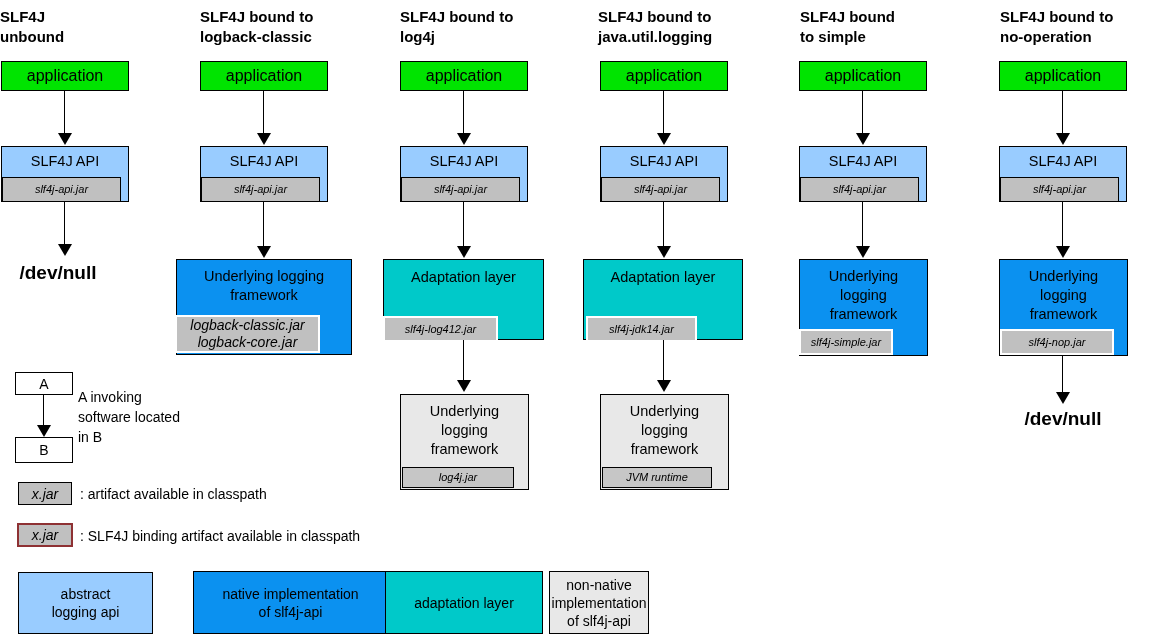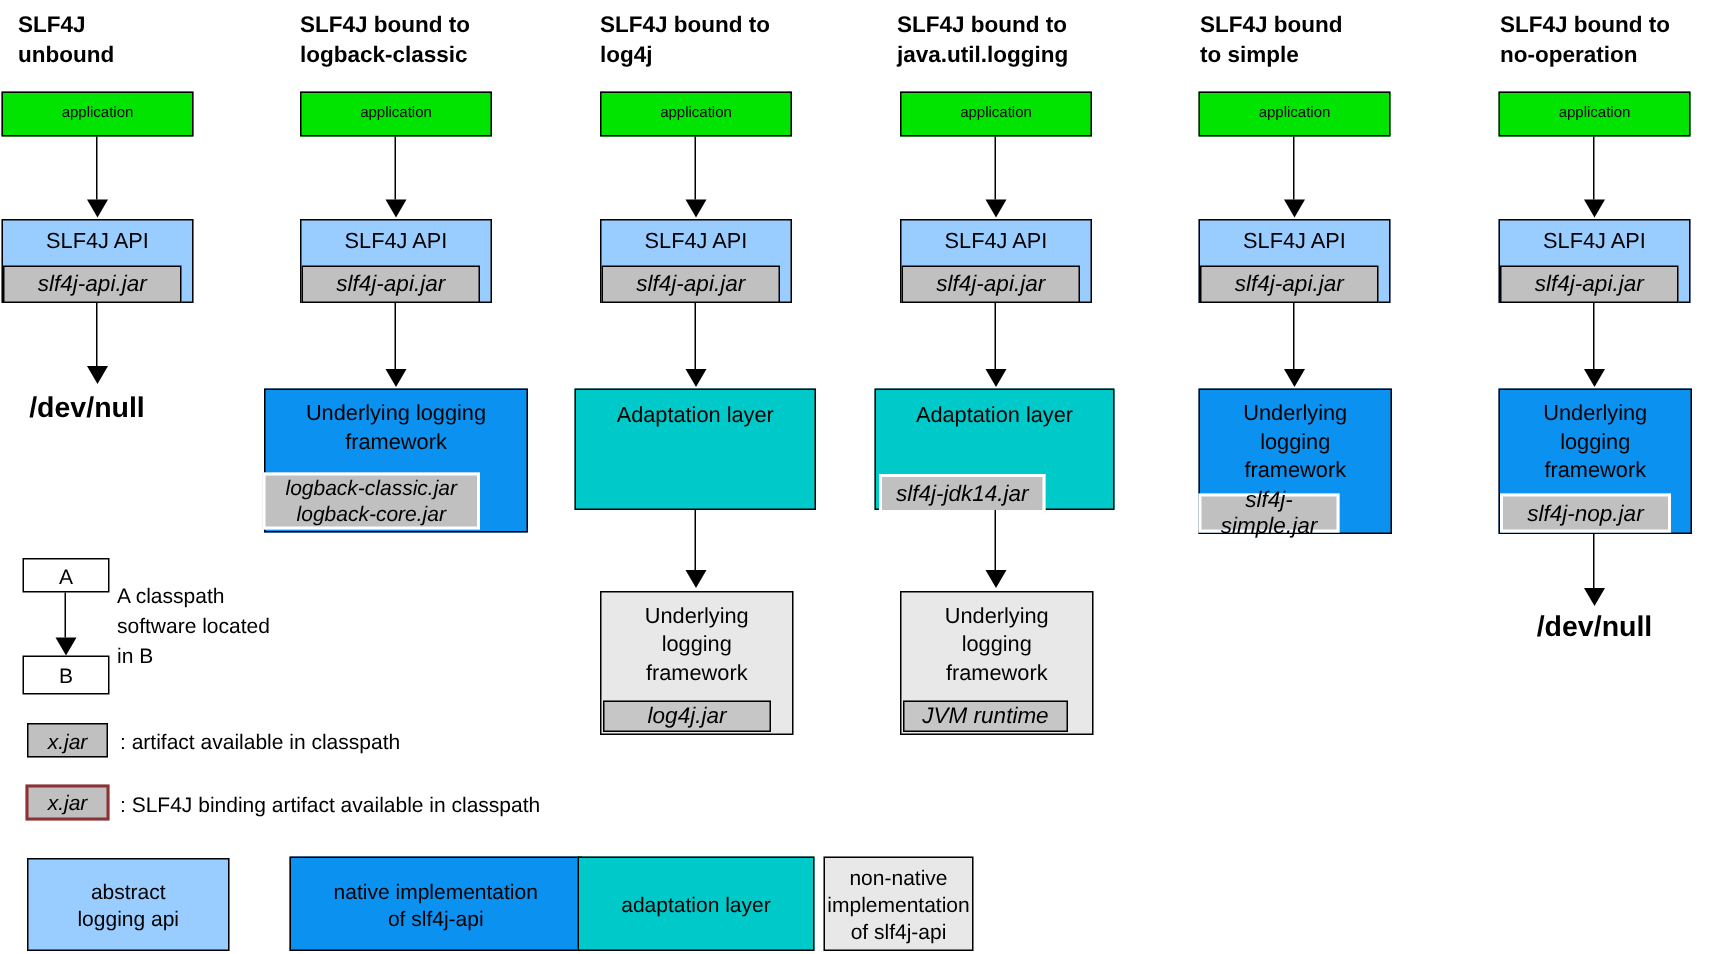--- a/index.html
+++ b/index.html
@@ -2,50 +2,50 @@
 <html><head>
 <meta charset="utf-8">
 <style>
   html,body{margin:0;padding:0;background:#fff;}
   .canvas{
     position:relative;width:1152px;height:636px;background:#ffffff;
     font-family:"Liberation Sans", sans-serif;color:#000;overflow:hidden;
   }
   .title{position:absolute;font-weight:bold;font-size:15px;line-height:20px;white-space:nowrap;}
   .box{position:absolute;box-sizing:border-box;border:1px solid #000;text-align:center;}
-  .app{background:#00E400;font-size:10px;line-height:27px;}
+  .app{background:#00E400;font-size:16px;line-height:27px;}
   .api{background:#99CCFF;font-size:14.5px;padding-top:6px;}
   .blue{background:#0B91F0;}
   .teal{background:#00C9C9;}
   .gray{background:#E8E8E8;}
   .lbl{font-size:14.5px;line-height:19px;}
   .pt7{padding-top:7px;}
   .jar{
     position:absolute;box-sizing:border-box;background:#C0C0C0;border:1px solid #000;
-    font-style:italic;font-size:15px;display:flex;align-items:center;justify-content:center;
+    font-style:italic;font-size:11px;display:flex;align-items:center;justify-content:center;
     flex-direction:column;line-height:17px;
   }
   .jar.binding{border:2px solid #ffffff;}
   .jar.plain{background:#C6C6C6;}
   .vline{position:absolute;width:1px;background:#000;}
   .ahead{position:absolute;width:0;height:0;border-left:7px solid transparent;border-right:7px solid transparent;border-top:12px solid #000;}
   .sink{position:absolute;font-weight:bold;font-size:19px;width:100px;text-align:center;}
   .keybox{position:absolute;box-sizing:border-box;background:#C0C0C0;border:1px solid #000;font-style:italic;font-size:14px;display:flex;align-items:center;justify-content:center;}
   .keybox.binding{border:2px solid #8E3133;}
   .keytext{position:absolute;font-size:14px;white-space:nowrap;text-align:center;}
   .abox{position:absolute;box-sizing:border-box;background:#fff;border:1px solid #000;font-size:14px;display:flex;align-items:center;justify-content:center;}
   .caption{position:absolute;font-size:14px;line-height:20px;}
   .legend{position:absolute;box-sizing:border-box;border:1px solid #000;display:flex;flex-direction:column;align-items:center;justify-content:center;font-size:14px;line-height:18px;text-align:center;}
 </style>
 </head>
 <body>
 
 <div class="canvas">
 
-  <div class="title" style="left:12px;top:7px">
+  <div class="title" style="left:0;top:7px">
     <div>SLF4J</div>
     <div>unbound</div>
   </div>
   <div class="box app" style="left:1px;top:61px;width:128px;height:30px"><span>application</span></div>
   <div class="vline" style="left:64px;top:91px;height:42px"></div>
   <div class="ahead" style="left:58px;top:133px"></div>
   <div class="box api" style="left:1px;top:146px;width:128px;height:56px">
     <span>SLF4J API</span>
     <div class="jar" style="left:0;bottom:-1px;width:119px;height:25px">
         <span>slf4j-api.jar</span>
@@ -89,20 +89,23 @@
   <div class="box api" style="left:400px;top:146px;width:128px;height:56px">
     <span>SLF4J API</span>
     <div class="jar" style="left:0;bottom:-1px;width:119px;height:25px">
         <span>slf4j-api.jar</span>
       </div>
   </div>
   <div class="vline" style="left:463px;top:202px;height:44px"></div>
   <div class="ahead" style="left:457px;top:246px"></div>
   <div class="box teal lbl" style="left:383px;top:259px;width:161px;height:81px;padding-top:8px">
     <span>Adaptation layer</span>
+    <div class="jar binding" style="left:-1px;top:56px;width:115px;height:26px">
+        <span>slf4j-log412.jar</span>
+      </div>
   </div>
   <div class="vline" style="left:463px;top:340px;height:40px"></div>
   <div class="ahead" style="left:457px;top:380px"></div>
   <div class="box gray lbl pt7" style="left:400px;top:394px;width:129px;height:96px">
     <div>Underlying</div>
     <div>logging</div>
     <div>framework</div>
     <div class="jar plain" style="left:1px;top:72px;width:112px;height:21px">
         <span>log4j.jar</span>
       </div>
@@ -193,21 +196,21 @@
 
   <div class="abox" style="left:15px;top:372px;width:58px;height:23px">
       <span>A</span>
     </div>
   <div class="vline" style="left:43px;top:395px;height:30px"></div>
   <div class="ahead" style="left:37px;top:425px"></div>
   <div class="abox" style="left:15px;top:437px;width:58px;height:26px">
       <span>B</span>
     </div>
   <div class="caption" style="left:78px;top:387px">
-    <div>A classpath</div>
+    <div>A invoking</div>
     <div>software located</div>
     <div>in B</div>
   </div>
 
   <div class="keybox" style="left:18px;top:482px;width:54px;height:23px">
       <span>x.jar</span>
     </div>
   <div class="keytext" style="left:80px;top:486px">: artifact available in classpath</div>
   <div class="keybox binding" style="left:17px;top:523px;width:56px;height:24px">
       <span>x.jar</span>

